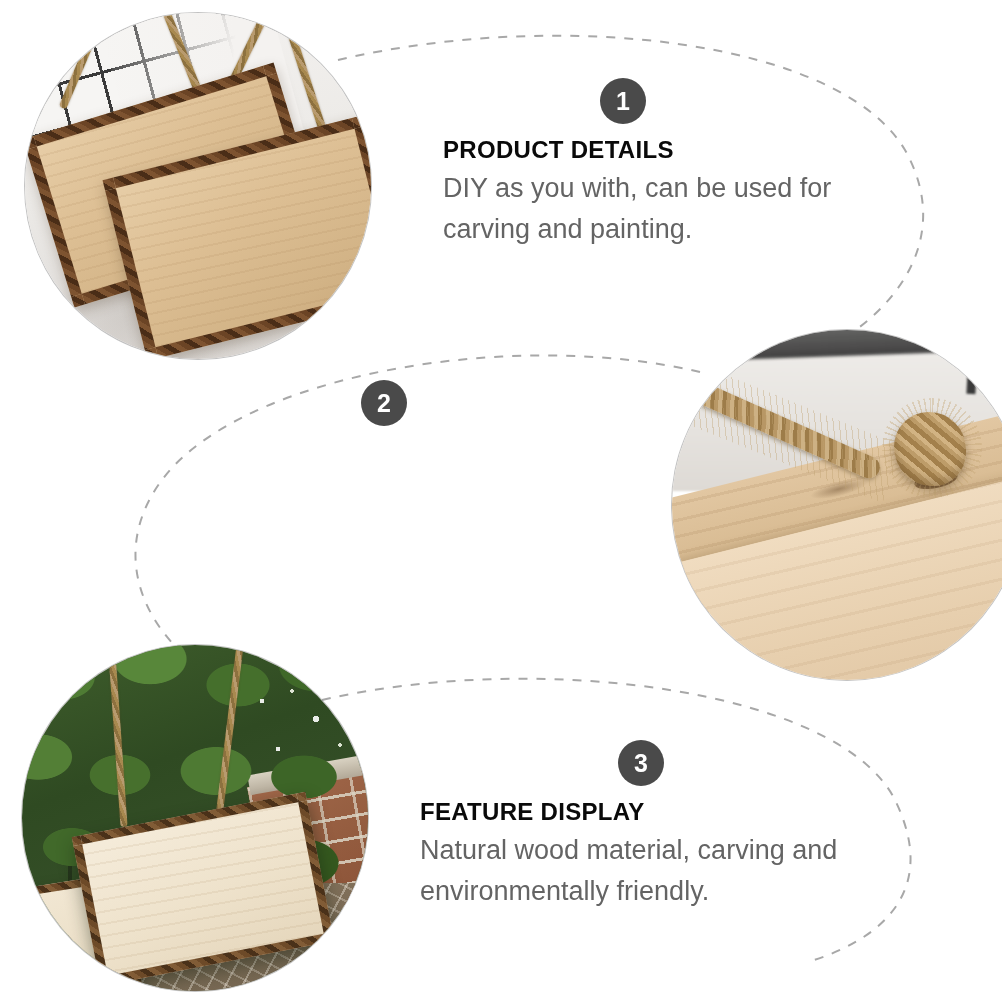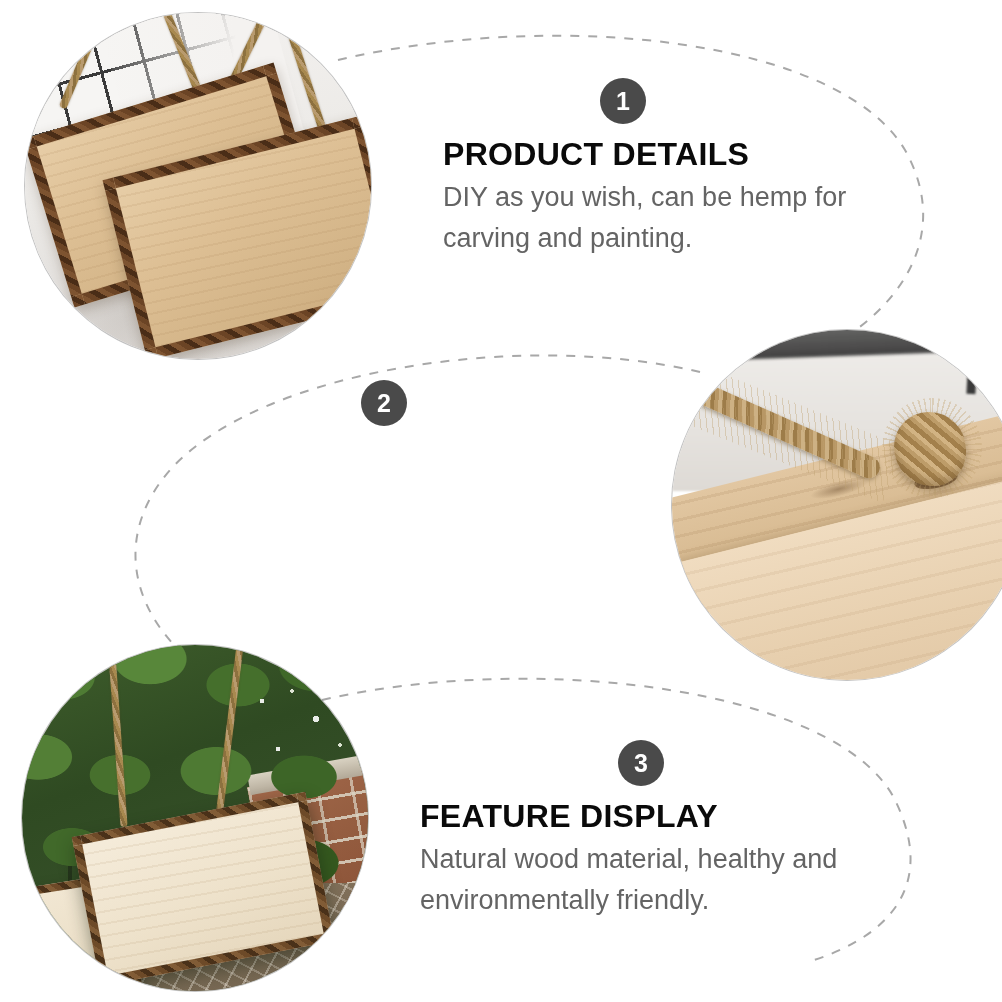--- a/index.html
+++ b/index.html
@@ -281,21 +281,21 @@
     height: 46px;
     border-radius: 50%;
     background: #4a4a4a;
     color: #ffffff;
     font-size: 25px;
     font-weight: bold;
     line-height: 46px;
     text-align: center;
   }
   .step-heading {
-    font-size: 32px;
+    font-size: 24px;
     font-weight: bold;
     color: #0a0a0a;
     letter-spacing: .3px;
     white-space: nowrap;
     margin-top: 12px;
   }
   .step-body {
     font-size: 27px;
     color: #646464;
     line-height: 41px;
@@ -365,26 +365,26 @@
       <div class="layer rope c3-rope-l"></div>
       <div class="layer rope c3-rope-r"></div>
       <div class="layer" id="c3-board-side"></div>
       <div class="layer" id="c3-board-main"></div>
     </div>
   </div>
 
   <div class="step" id="step-1">
     <div class="badge">1</div>
     <div class="step-heading">PRODUCT DETAILS</div>
-    <div class="step-body">DIY as you wish, can be hemp for carving and painting.</div>
+    <div class="step-body">DIY as you with, can be used for carving and painting.</div>
   </div>
 
   <div class="step" id="step-2">
     <div class="badge">2</div>
   </div>
 
   <div class="step" id="step-3">
     <div class="badge">3</div>
     <div class="step-heading">FEATURE DISPLAY</div>
-    <div class="step-body">Natural wood material, healthy and environmentally friendly.</div>
+    <div class="step-body">Natural wood material, carving and environmentally friendly.</div>
   </div>
 
 </div>
 
 </body></html>

